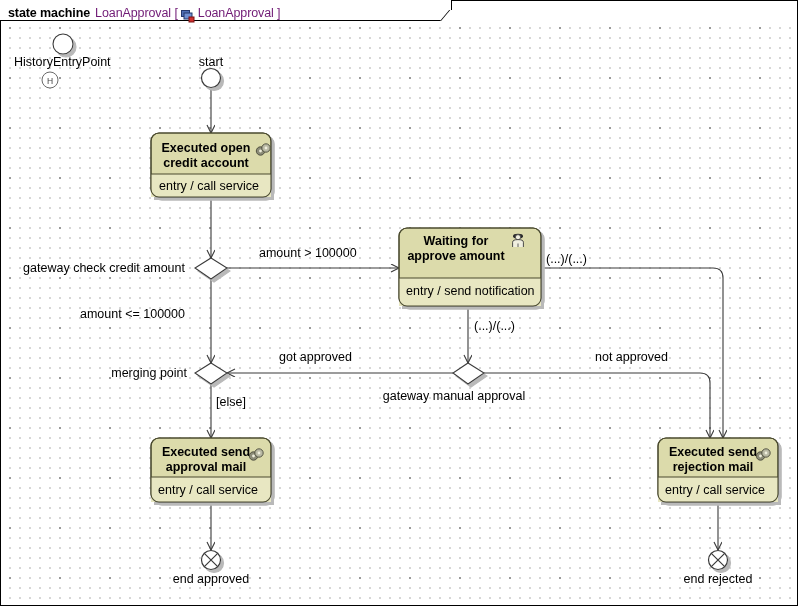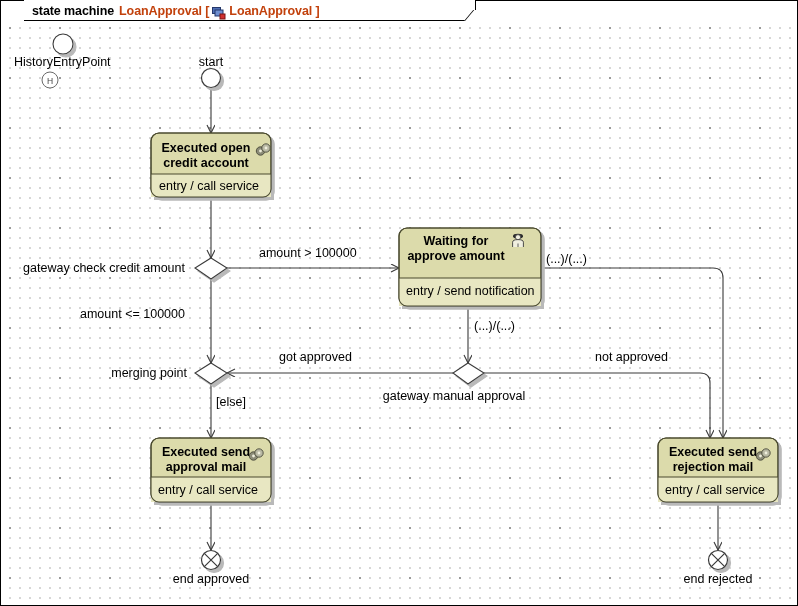--- a/index.html
+++ b/index.html
@@ -32,47 +32,46 @@
   .title-tab {
     position: absolute;
     left: 0px;
     top: 0px;
     height: 21px;
     box-sizing: border-box;
     background: #ffffff;
     border-right: 1px solid #000000;
     border-bottom: 1px solid #000000;
     display: flex;
-    align-items: flex-start;
-    padding: 4px 7px 0 8px;
+    align-items: flex-end;
+    padding: 16px 7px 0 8px;
     white-space: nowrap;
     z-index: 6;
-    margin-left: 24px;
   }
   .title-tab .tab-clip {
     position: absolute;
     right: -1px;
     bottom: -1px;
     width: 11px;
     height: 11px;
     background: #ffffff;
     border-left: 1px solid #000000;
     transform: skewX(-40deg);
     transform-origin: bottom left;
   }
   .tab-bold {
     font-size: 12.5px;
     font-weight: bold;
     color: #000000;
     letter-spacing: -0.1px;
   }
   .tab-normal {
     font-size: 12.5px;
-    font-weight: bold;
-    color: #c2410c;
+    font-weight: normal;
+    color: #701a75;
     margin-left: 5px;
     letter-spacing: -0.1px;
   }
   .tab-sm-icon {
     display: inline-block;
     width: 14px;
     height: 13px;
     margin: 0 3px 0 3px;
     position: relative;
     top: 2px;

